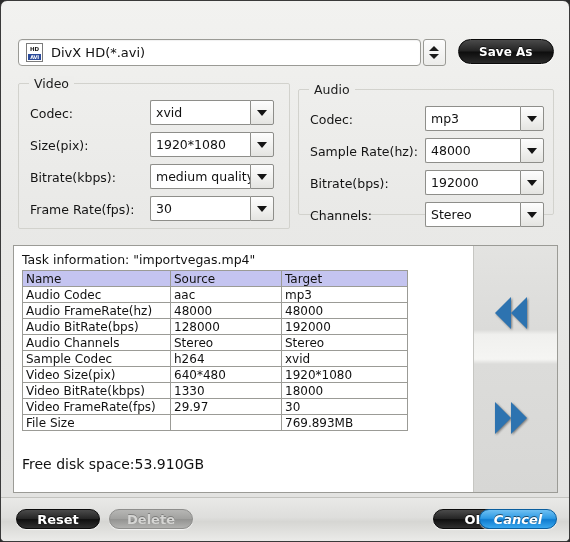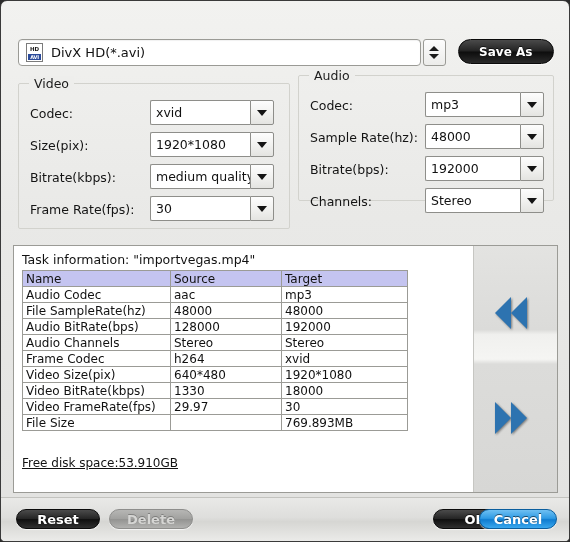--- a/index.html
+++ b/index.html
@@ -185,21 +185,21 @@
   }
   .group > .legend {
     position: absolute;
     top: -8px; left: 10px;
     background: #eeeeec;
     padding: 0 5px;
     font-size: 12.5px;
     color: #1c1c1c;
   }
   #group-video { left: 17px; top: 82px; width: 272px; height: 146px; }
-  #group-audio { left: 297px; top: 74px; width: 256px; height: 126px; }
+  #group-audio { left: 297px; top: 88px; width: 256px; height: 126px; }
 
   .field-row {
     position: absolute;
     display: flex;
     align-items: center;
     height: 26px;
   }
   .field-label {
     font-size: 12.5px;
     color: #141414;
@@ -294,23 +294,22 @@
     background: #c4c4f0;
     color: #111;
   }
   .col-name  { width: 148px; }
   .col-src   { width: 111px; }
   .col-tgt   { width: 126px; }
 
   .disk-space {
     position: absolute;
     left: 8px; top: 210px;
-    font-size: 12px;
+    font-size: 14px;
     color: #111;
-    text-decoration: underline;
   }
 
   .nav-strip {
     position: absolute;
     right: 0; top: 0;
     width: 84px; height: 100%;
     background:
       linear-gradient(to bottom,
         #e3e3e1 0%, #dbdbd9 34%,
         #f0f0ee 36%, #f5f5f3 46%,
@@ -373,21 +372,21 @@
     text-shadow: 0 -1px 0 rgba(0,0,0,.25);
   }
   .pill.blue {
     background: linear-gradient(to bottom, #6fc0f2 0%, #2e9ae4 46%, #0f7cd0 54%, #3aa8ee 100%);
     border: 1px solid #0b5e9e;
     color: #ffffff;
   }
   #btn-reset  { left: 15px;  width: 84px; }
   #btn-delete { left: 108px; width: 84px; }
   #btn-ok     { left: 385px; width: 84px; margin-left: 47px; }
-  #btn-cancel { left: 478px; width: 78px; }
+  #btn-cancel { left: 478px; width: 78px; font-style: italic; }
 </style>
 </head>
 <body>
 
 <div class="window">
 
 
   <div class="profile-row">
     <div class="profile-combo">
       <div class="profile-fileicon">
@@ -508,36 +507,36 @@
             <th>Target</th>
           </tr>
         </thead>
         <tbody>
           <tr>
             <td>Audio Codec</td>
             <td>aac</td>
             <td>mp3</td>
           </tr>
           <tr>
-            <td>File SampleRate(hz)</td>
+            <td>Audio FrameRate(hz)</td>
             <td>48000</td>
             <td>48000</td>
           </tr>
           <tr>
             <td>Audio BitRate(bps)</td>
             <td>128000</td>
             <td>192000</td>
           </tr>
           <tr>
             <td>Audio Channels</td>
             <td>Stereo</td>
             <td>Stereo</td>
           </tr>
           <tr>
-            <td>Frame Codec</td>
+            <td>Sample Codec</td>
             <td>h264</td>
             <td>xvid</td>
           </tr>
           <tr>
             <td>Video Size(pix)</td>
             <td>640*480</td>
             <td>1920*1080</td>
           </tr>
           <tr>
             <td>Video BitRate(kbps)</td>

